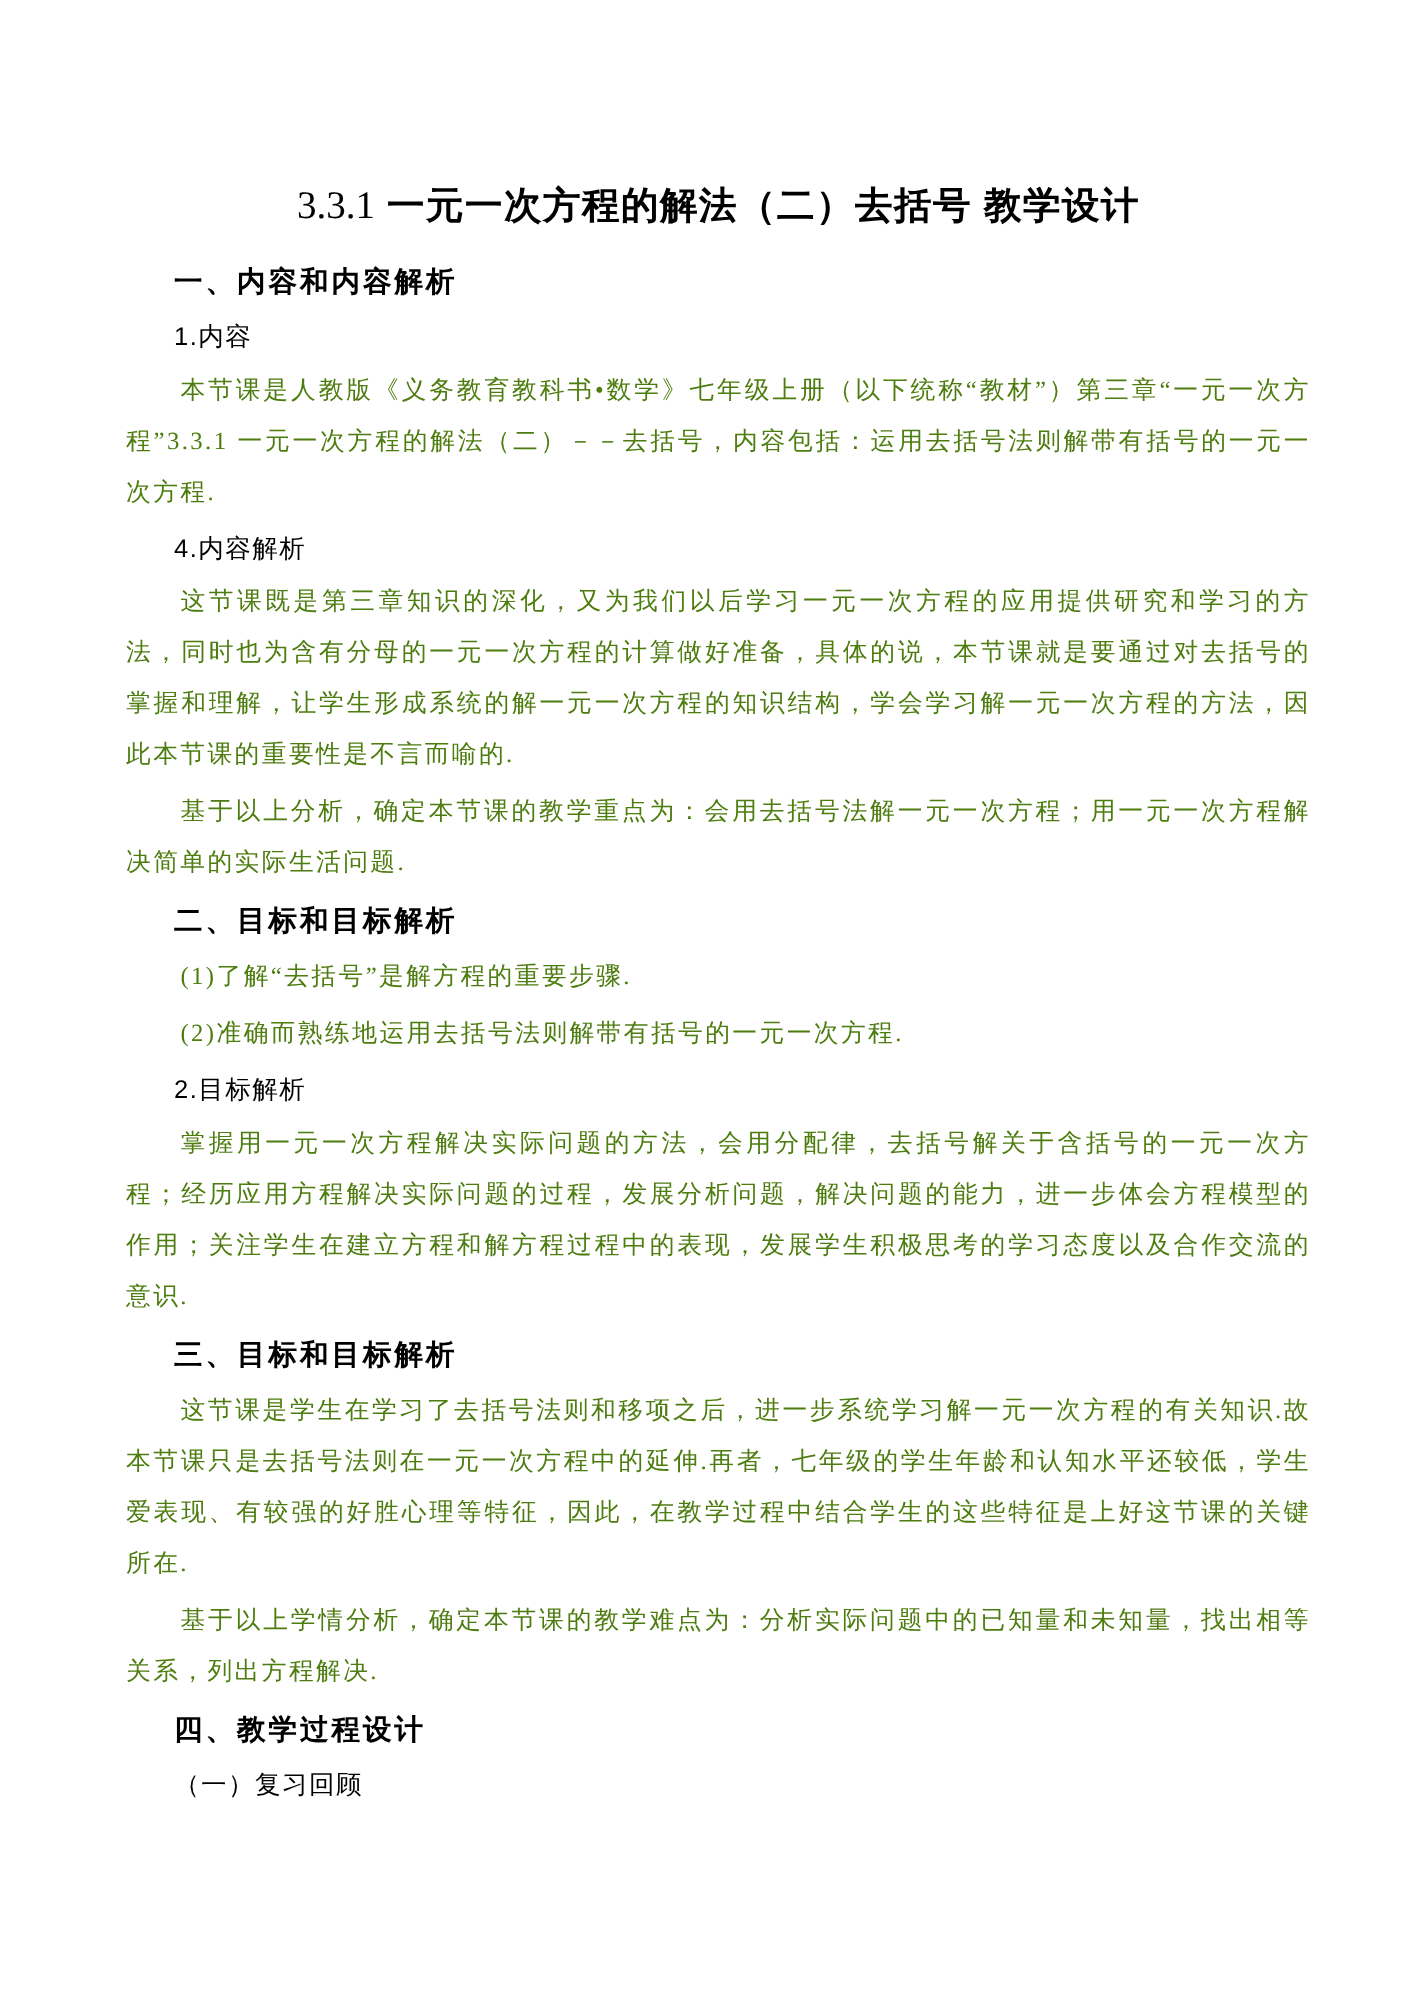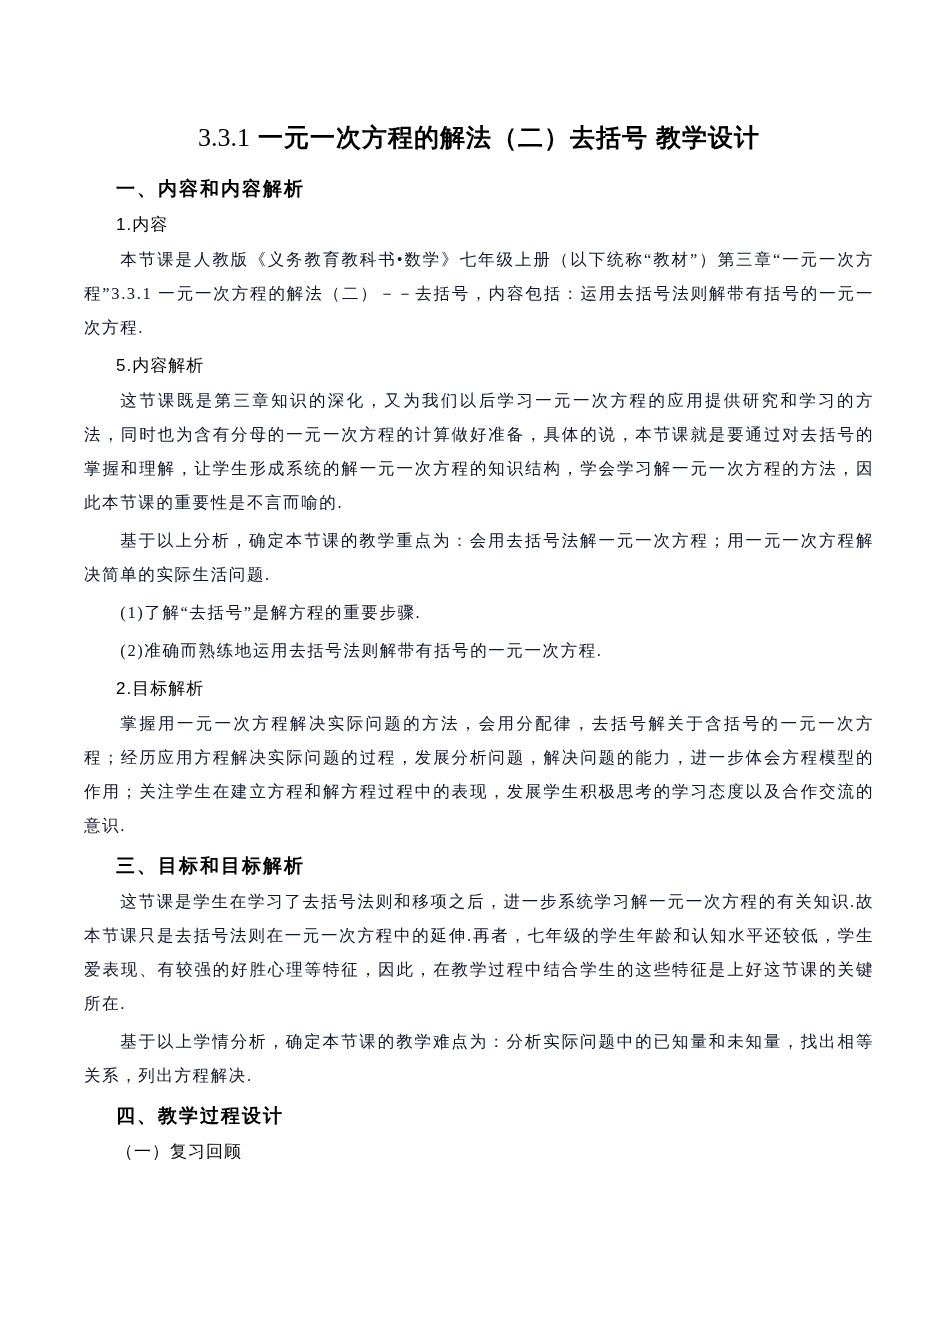--- a/index.html
+++ b/index.html
@@ -59,39 +59,40 @@
   }
   .p {
     font-family: "Liberation Serif", "DejaVu Serif", serif;
     font-size: 16.5px;
     line-height: 34px;
     letter-spacing: 1.6px;
     text-align: justify;
     text-justify: inter-character;
     text-indent: 2.2em;
     margin: 0 0 4px 0;
-    color: #0f172a;
+    color: #4d7c0f;
   }
 </style>
 </head>
 <body>
 
 <div class="page">
 
   <div class="doc-title">
     <span class="num">3.3.1</span><span class="cn">一元一次方程的解法（二）去括号 教学设计</span>
   </div>
 
   <div class="h1">一、内容和内容解析</div>
   <div class="h2">1.内容</div>
   <div class="p">本节课是人教版《义务教育教科书•数学》七年级上册（以下统称“教材”）第三章“一元一次方程”3.3.1 一元一次方程的解法（二）－－去括号，内容包括：运用去括号法则解带有括号的一元一次方程.</div>
-  <div class="h2">5.内容解析</div>
+  <div class="h2">4.内容解析</div>
   <div class="p">这节课既是第三章知识的深化，又为我们以后学习一元一次方程的应用提供研究和学习的方法，同时也为含有分母的一元一次方程的计算做好准备，具体的说，本节课就是要通过对去括号的掌握和理解，让学生形成系统的解一元一次方程的知识结构，学会学习解一元一次方程的方法，因此本节课的重要性是不言而喻的.</div>
   <div class="p">基于以上分析，确定本节课的教学重点为：会用去括号法解一元一次方程；用一元一次方程解决简单的实际生活问题.</div>
 
+  <div class="h1">二、目标和目标解析</div>
   <div class="p">(1)了解“去括号”是解方程的重要步骤.</div>
   <div class="p">(2)准确而熟练地运用去括号法则解带有括号的一元一次方程.</div>
   <div class="h2">2.目标解析</div>
   <div class="p">掌握用一元一次方程解决实际问题的方法，会用分配律，去括号解关于含括号的一元一次方程；经历应用方程解决实际问题的过程，发展分析问题，解决问题的能力，进一步体会方程模型的作用；关注学生在建立方程和解方程过程中的表现，发展学生积极思考的学习态度以及合作交流的意识.</div>
 
   <div class="h1">三、目标和目标解析</div>
   <div class="p">这节课是学生在学习了去括号法则和移项之后，进一步系统学习解一元一次方程的有关知识.故本节课只是去括号法则在一元一次方程中的延伸.再者，七年级的学生年龄和认知水平还较低，学生爱表现、有较强的好胜心理等特征，因此，在教学过程中结合学生的这些特征是上好这节课的关键所在.</div>
   <div class="p">基于以上学情分析，确定本节课的教学难点为：分析实际问题中的已知量和未知量，找出相等关系，列出方程解决.</div>
 
   <div class="h1">四、教学过程设计</div>

